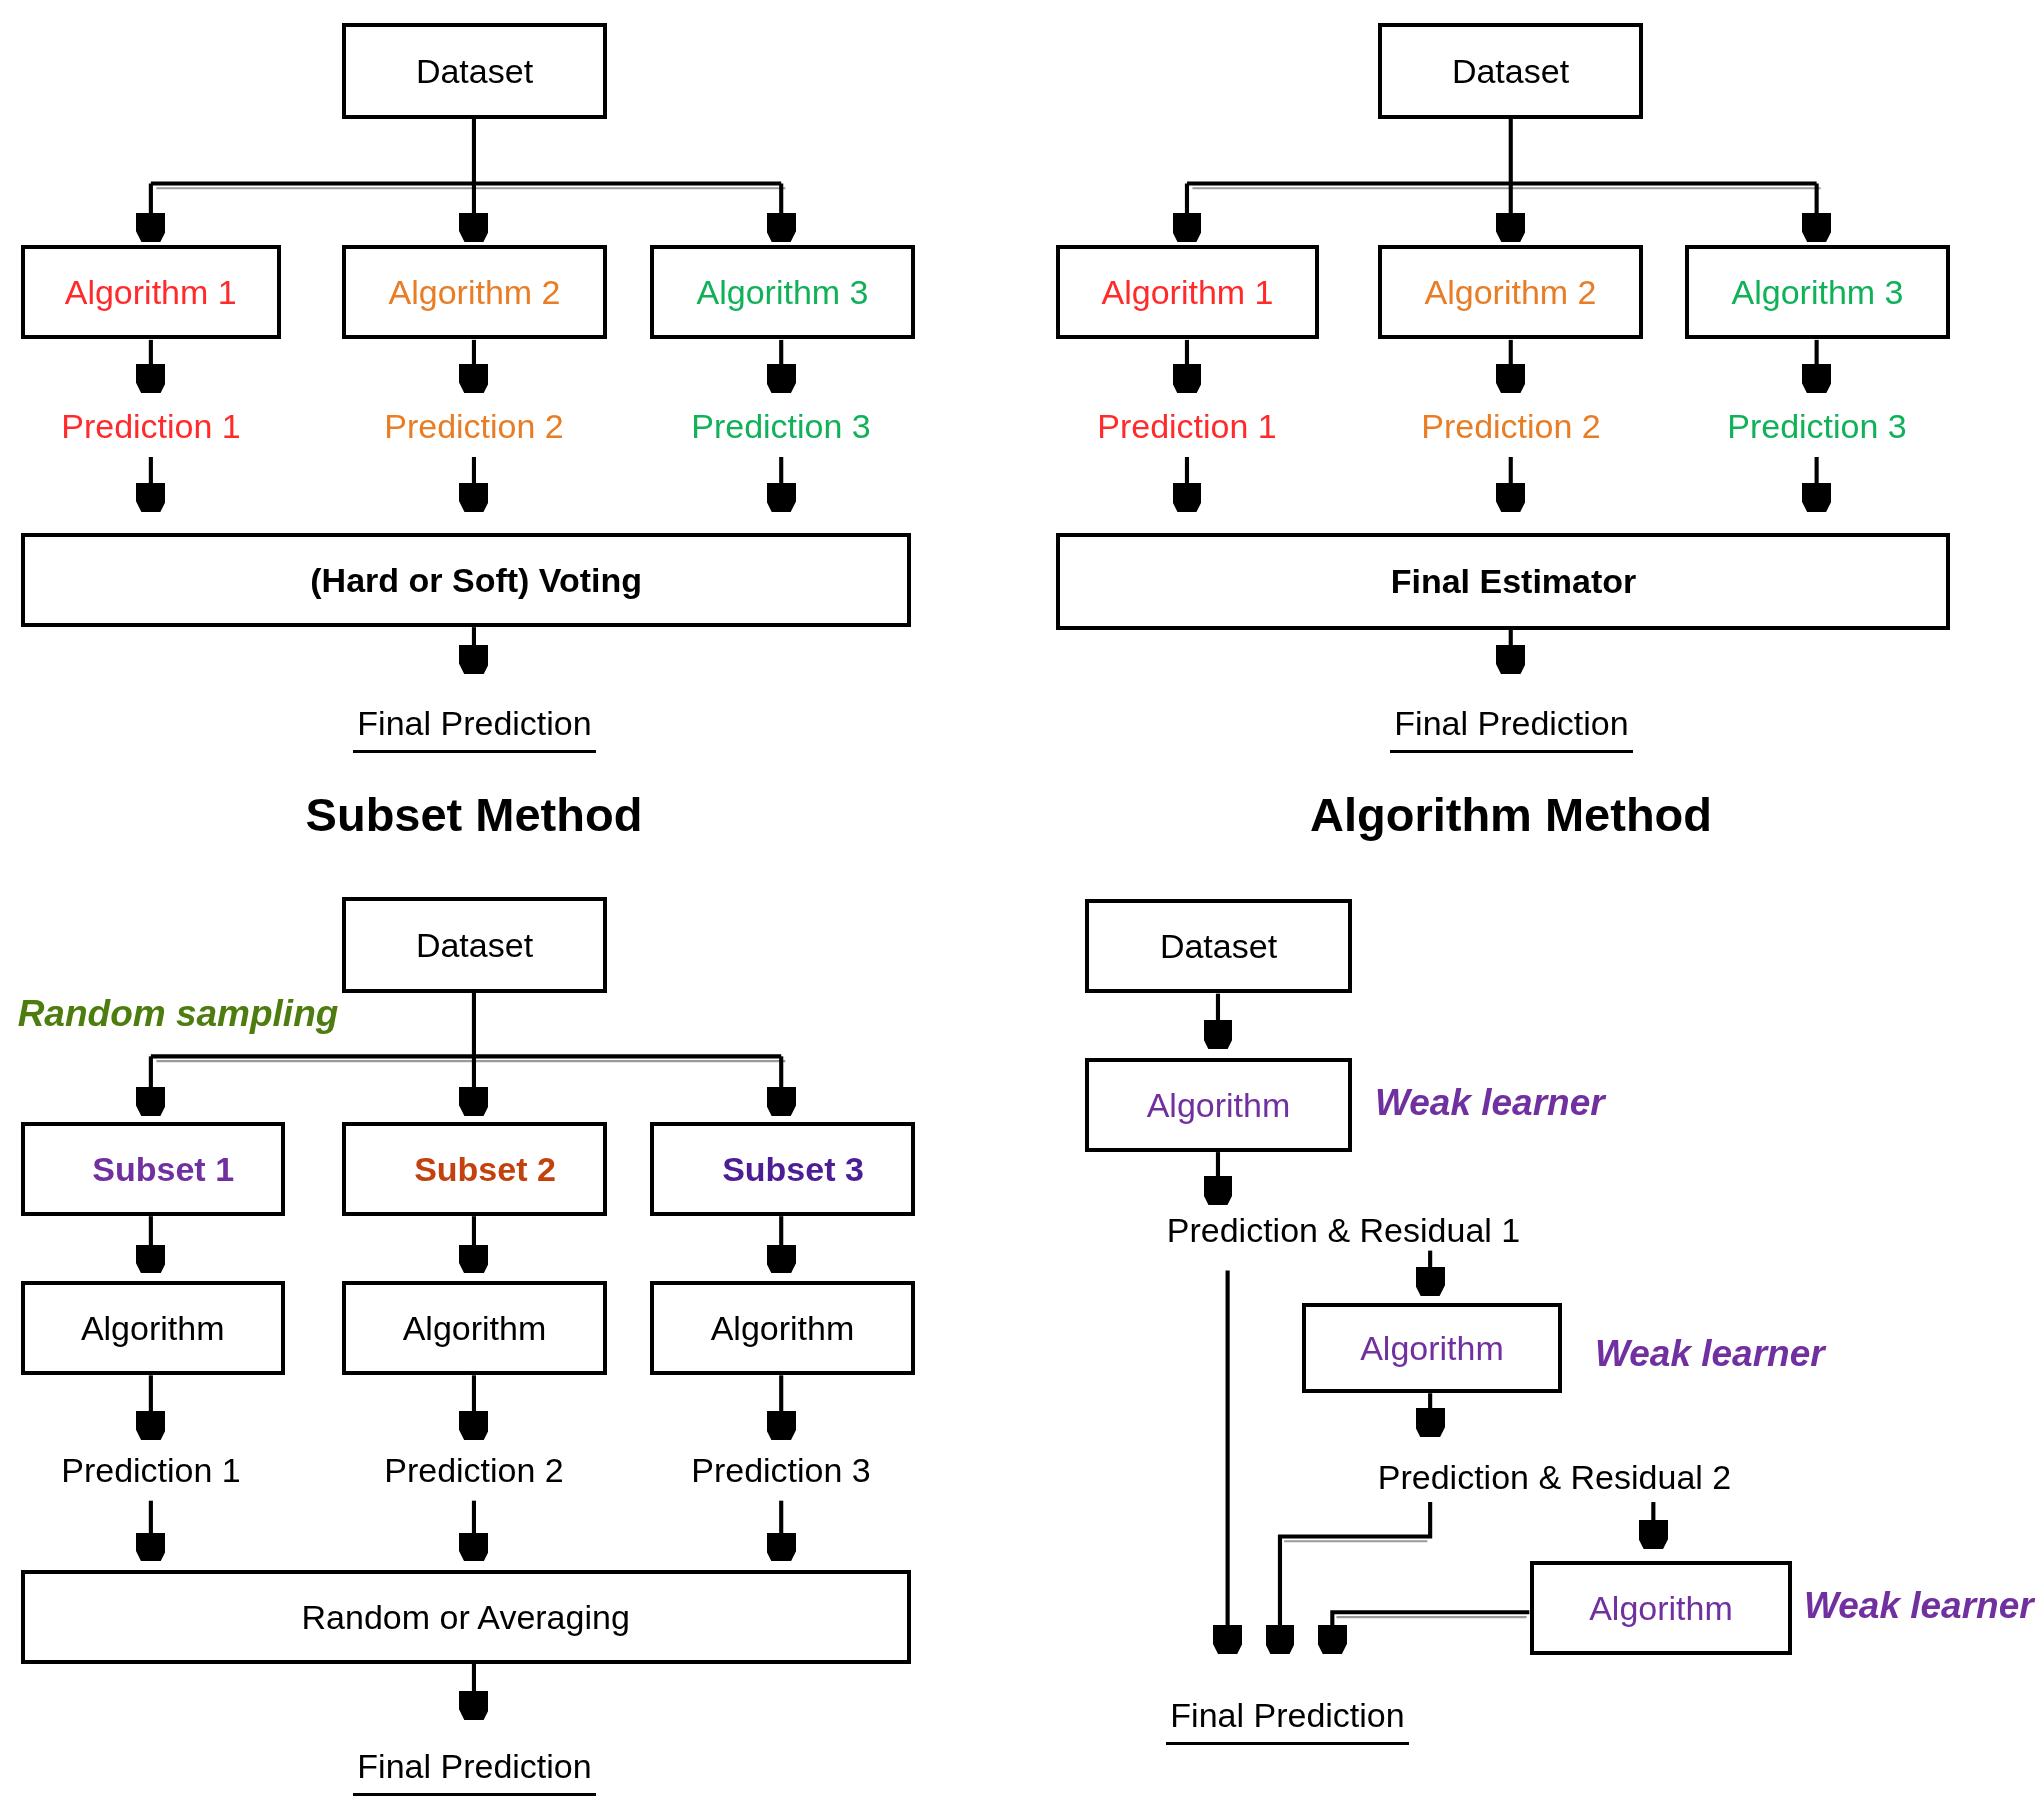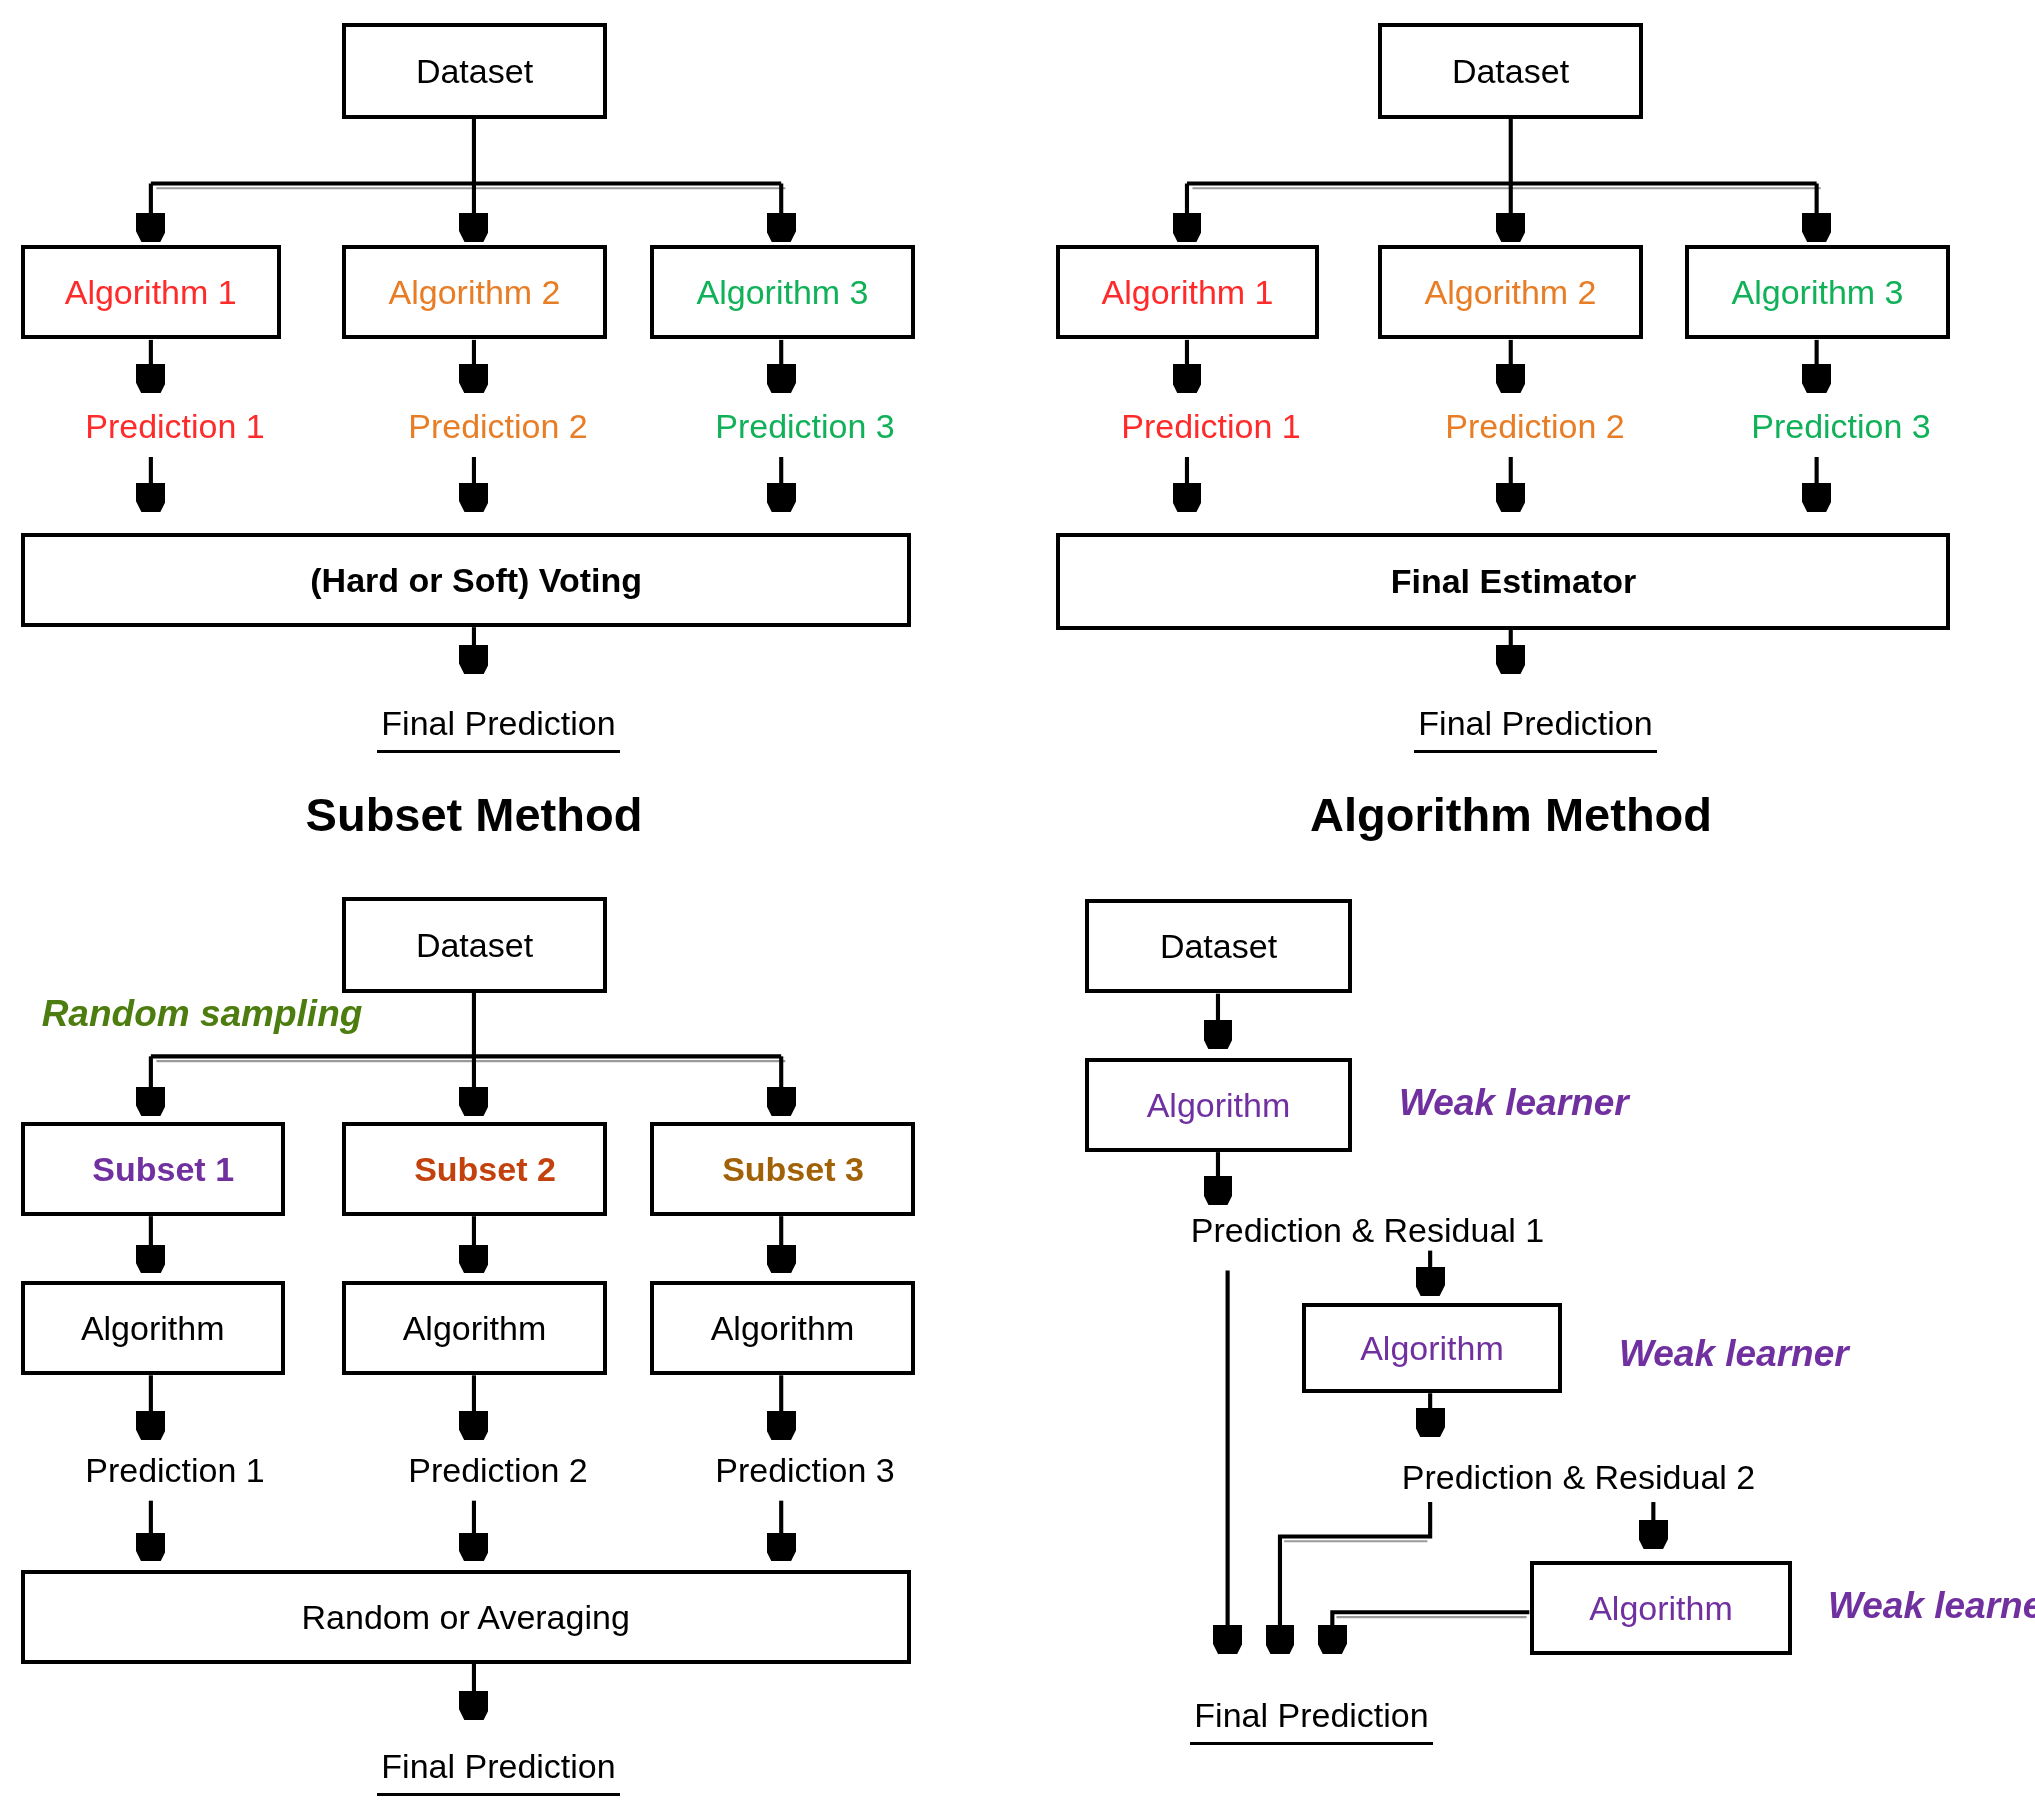--- a/index.html
+++ b/index.html
@@ -36,21 +36,20 @@
     white-space: nowrap;
   }
   .lbl {
     position: absolute;
     display: flex;
     align-items: center;
     justify-content: center;
     font-size: 34px;
     color: #000000;
     white-space: nowrap;
-    margin-left: 24px;
   }
   .lbl.left { justify-content: flex-start; }
   .bold { font-weight: bold; padding-left: 21px; }
   .anno {
     font-weight: bold;
     font-style: italic;
     font-size: 37px;
   }
   .title {
     position: absolute;
@@ -208,21 +207,21 @@
       <span>Dataset</span>
     </div>
     <div class="lbl anno" style="left: 5.5px; top: 991px; width: 345px; height: 45px; color: #4d7c0f;">Random sampling</div>
     <div class="box bold" style="left:20.7px; top:1122px; width:264px; height:94px;">
       <span style="color: rgb(112, 48, 160);">Subset 1</span>
     </div>
     <div class="box bold" style="left:342px; top:1122px; width:265px; height:94px;">
       <span style="color: #c2410c;">Subset 2</span>
     </div>
     <div class="box bold" style="left:650px; top:1122px; width:265px; height:94px;">
-      <span style="color: #a16207;">Subset 3</span>
+      <span style="color: #4c1d95;">Subset 3</span>
     </div>
     <div class="box" style="left:20.7px; top:1281px; width:264px; height:94px;">
       <span>Algorithm</span>
     </div>
     <div class="box" style="left:342px; top:1281px; width:265px; height:94px;">
       <span>Algorithm</span>
     </div>
     <div class="box" style="left:650px; top:1281px; width:265px; height:94px;">
       <span>Algorithm</span>
     </div>

